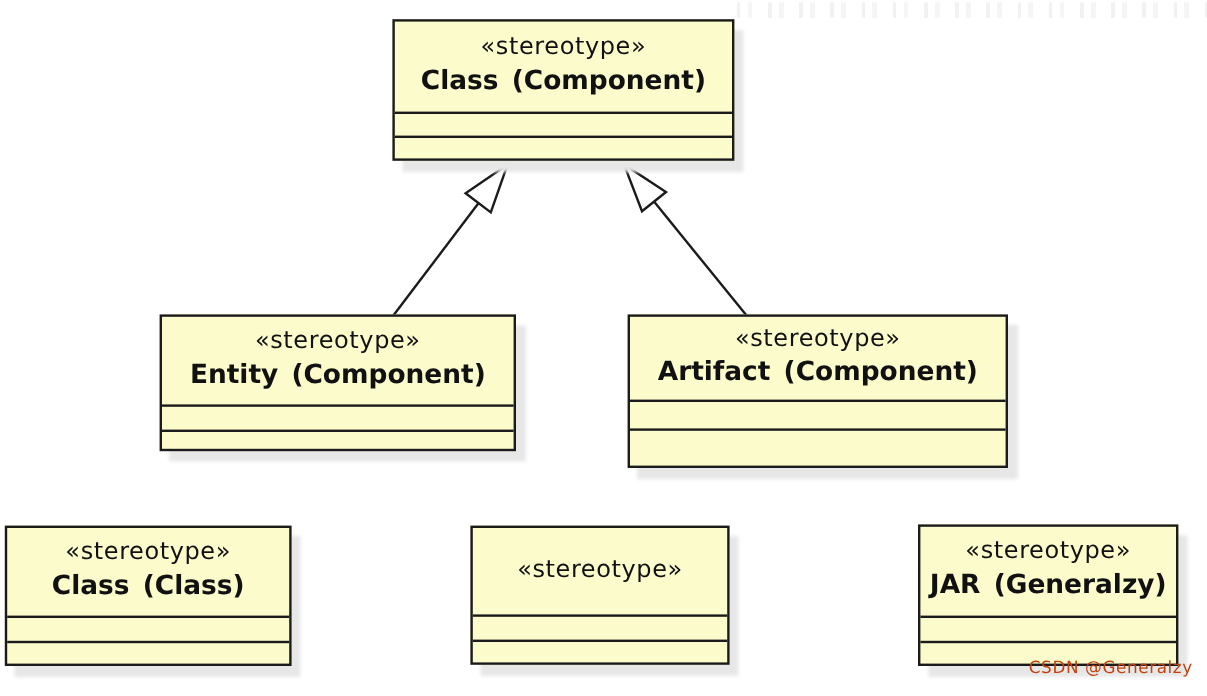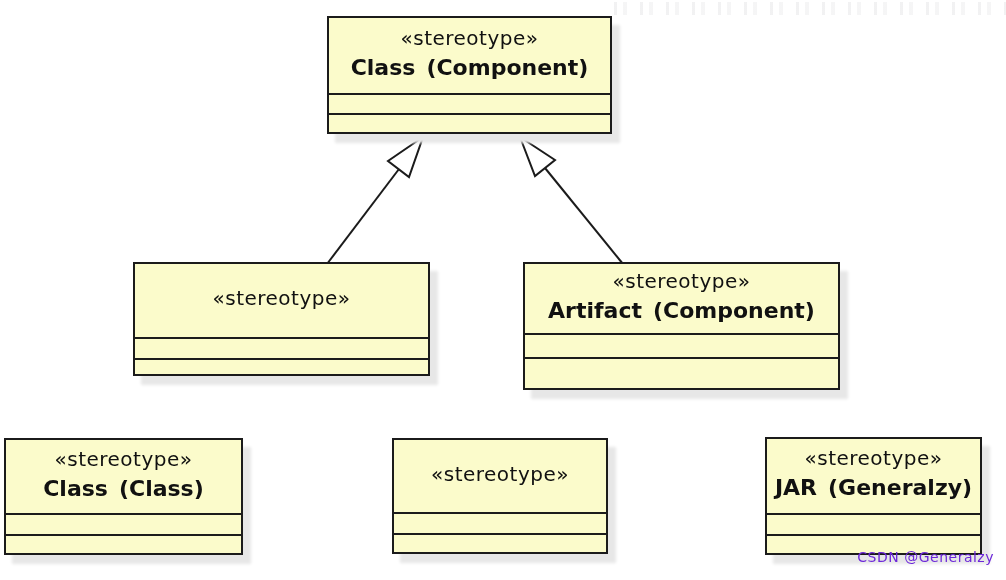--- a/index.html
+++ b/index.html
@@ -106,21 +106,21 @@
   .box-jar     { left: 765px; top: 437px; width: 217px; height: 118px; }
   .box-jar     .comp-mid { height: 21px; }
   .box-jar     .comp-bot { height: 19px; }
 
   .watermark {
     position: absolute;
     right: 12px;
     top: 549px;
     z-index: 3;
     font-size: 14px;
-    color: #6d28d9;
+    color: #c2410c;
     letter-spacing: 0.5px;
   }
 </style>
 </head>
 <body>
 
 <div id="stage">
 
   <div class="top-band"></div>
 
@@ -140,20 +140,21 @@
       <div class="stereo">«stereotype»</div>
       <div class="cname"><span>Class</span><span class="qual">(Component)</span></div>
     </div>
     <div class="comp comp-mid"></div>
     <div class="comp comp-bot"></div>
   </div>
 
   <div class="uml-box box-entity">
     <div class="uml-title">
       <div class="stereo">«stereotype»</div>
+      <div class="cname"><span>Entity</span><span class="qual">(Component)</span></div>
     </div>
     <div class="comp comp-mid"></div>
     <div class="comp comp-bot"></div>
   </div>
 
   <div class="uml-box box-session">
     <div class="uml-title">
       <div class="stereo">«stereotype»</div>
       <div class="cname"><span>Artifact</span><span class="qual">(Component)</span></div>
     </div>

